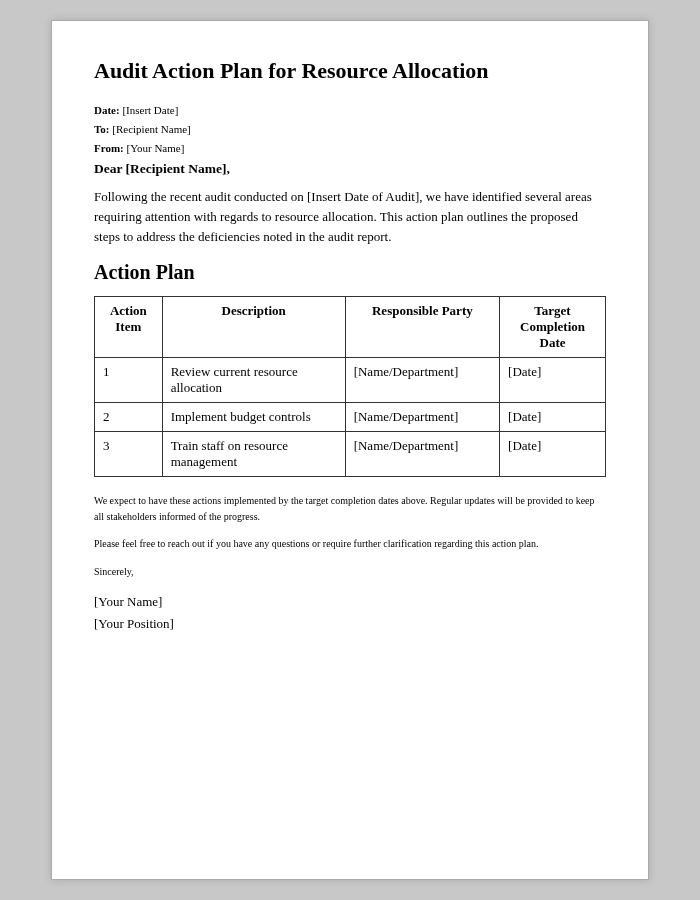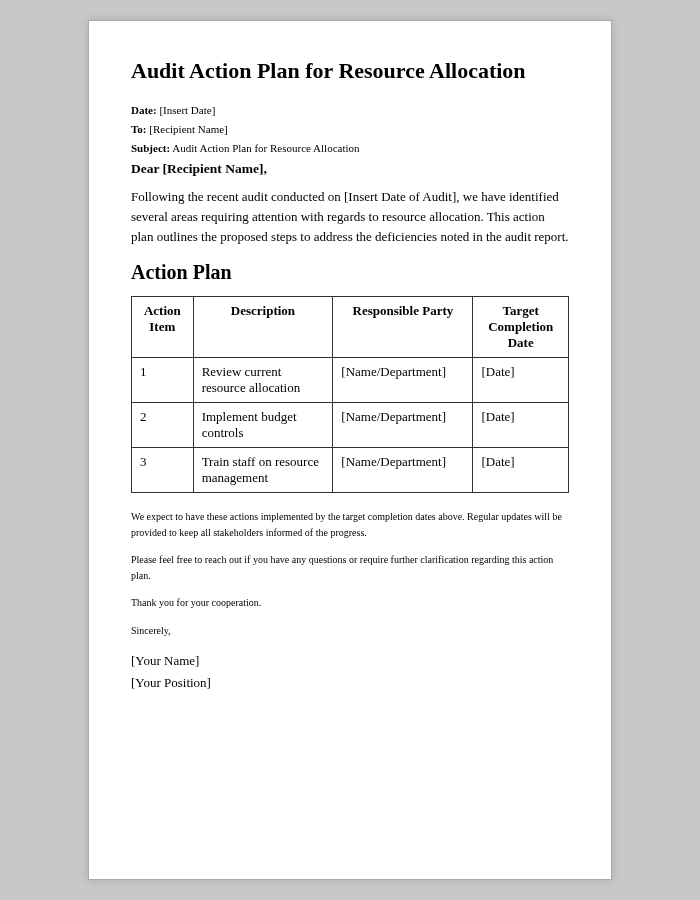--- a/index.html
+++ b/index.html
@@ -13,21 +13,21 @@
       display: flex;
       justify-content: center;
       align-items: center;
       min-height: 900px;
       width: 700px;
       font-family: Georgia, 'Times New Roman', serif;
     }
 
     .page {
       background: #ffffff;
-      width: 524px;
+      width: 598px;
       min-height: 860px;
       padding: 36px 42px 36px 42px;
       border: 1px solid #aaaaaa;
       box-shadow: 0 0 8px rgba(0,0,0,0.15);
     }
 
     .doc-title {
       font-size: 22px;
       font-weight: bold;
       margin-bottom: 18px;
@@ -123,21 +123,21 @@
   </style>
 </head>
 <body>
 
 <div class="page">
 
   <h1 class="doc-title">Audit Action Plan for Resource Allocation</h1>
 
   <p class="meta-line"><strong>Date:</strong> [Insert Date]</p>
   <p class="meta-line"><strong>To:</strong> [Recipient Name]</p>
-  <p class="meta-line"><strong>Subject:</strong> Audit Action Plan for Resource Allocation</p>
+  <p class="meta-line"><strong>From:</strong> [Your Name]</p>
 
   <p class="dear-line">Dear [Recipient Name],</p>
 
   <p class="body-para">Following the recent audit conducted on [Insert Date of Audit], we have identified several areas requiring attention with regards to resource allocation. This action plan outlines the proposed steps to address the deficiencies noted in the audit report.</p>
 
   <h2 class="section-title">Action Plan</h2>
 
   <table class="action-table">
     <thead>
       <tr>
@@ -165,21 +165,20 @@
       <td>Train staff on resource management</td>
       <td>[Name/Department]</td>
       <td>[Date]</td>
     </tr>
       </tbody>
   </table>
 
   <div class="closing-block">
     <p>We expect to have these actions implemented by the target completion dates above. Regular updates will be provided to keep all stakeholders informed of the progress.</p>
     <p>Please feel free to reach out if you have any questions or require further clarification regarding this action plan.</p>
-    <p>Thank you for your cooperation.</p>
     <p>Sincerely,</p>
   </div>
 
   <div class="signature">
     <div>[Your Name]</div>
     <div>[Your Position]</div>
   </div>
 
 </div>
 

